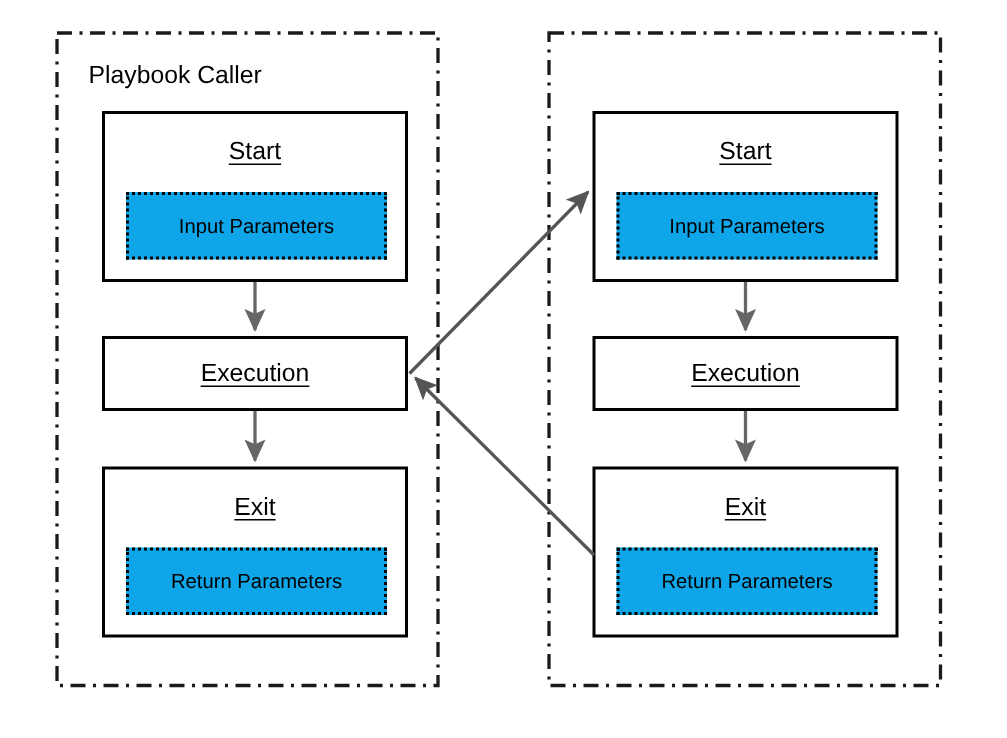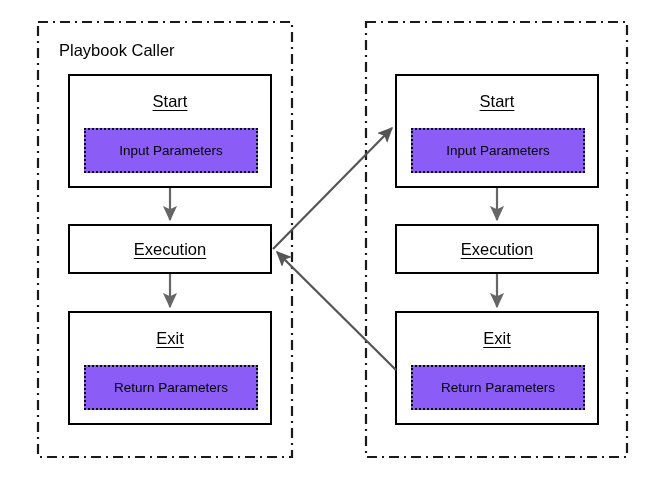--- a/index.html
+++ b/index.html
@@ -8,21 +8,21 @@
   #canvas{position:absolute;left:0;top:0;width:671px;height:492px;text-decoration:underline;}
 
   .panel{position:absolute;border:2.2px dashed #1a1a1a;box-sizing:border-box;background:transparent;}
   .panel-title{position:absolute;font-size:16.5px;line-height:18px;color:#000;white-space:nowrap;}
 
   .node{position:absolute;border:2.2px solid #000;background:#fff;box-sizing:border-box;}
   .node-label{position:absolute;left:0;right:0;text-align:center;font-size:16.5px;
               line-height:19px;text-decoration:underline;text-underline-offset:2.5px;
               color:#000;white-space:nowrap;}
   .param-box{position:absolute;border:2px dotted #000;box-sizing:border-box;
-             display:flex;align-items:center;justify-content:center;background:#8b5cf6;}
+             display:flex;align-items:center;justify-content:center;background:#0ea5e9;}
   .param-text{font-size:13.5px;line-height:16px;color:#000;white-space:nowrap;text-decoration:none;}
 
   svg.overlay{position:absolute;left:0;top:0;width:671px;height:492px;pointer-events:none;}
 </style>
 </head>
 <body>
 
 <div id="canvas">
 
   <div class="panel" style="left: 37px; top: 21px; width: 256px; height: 437px; border: none;">

